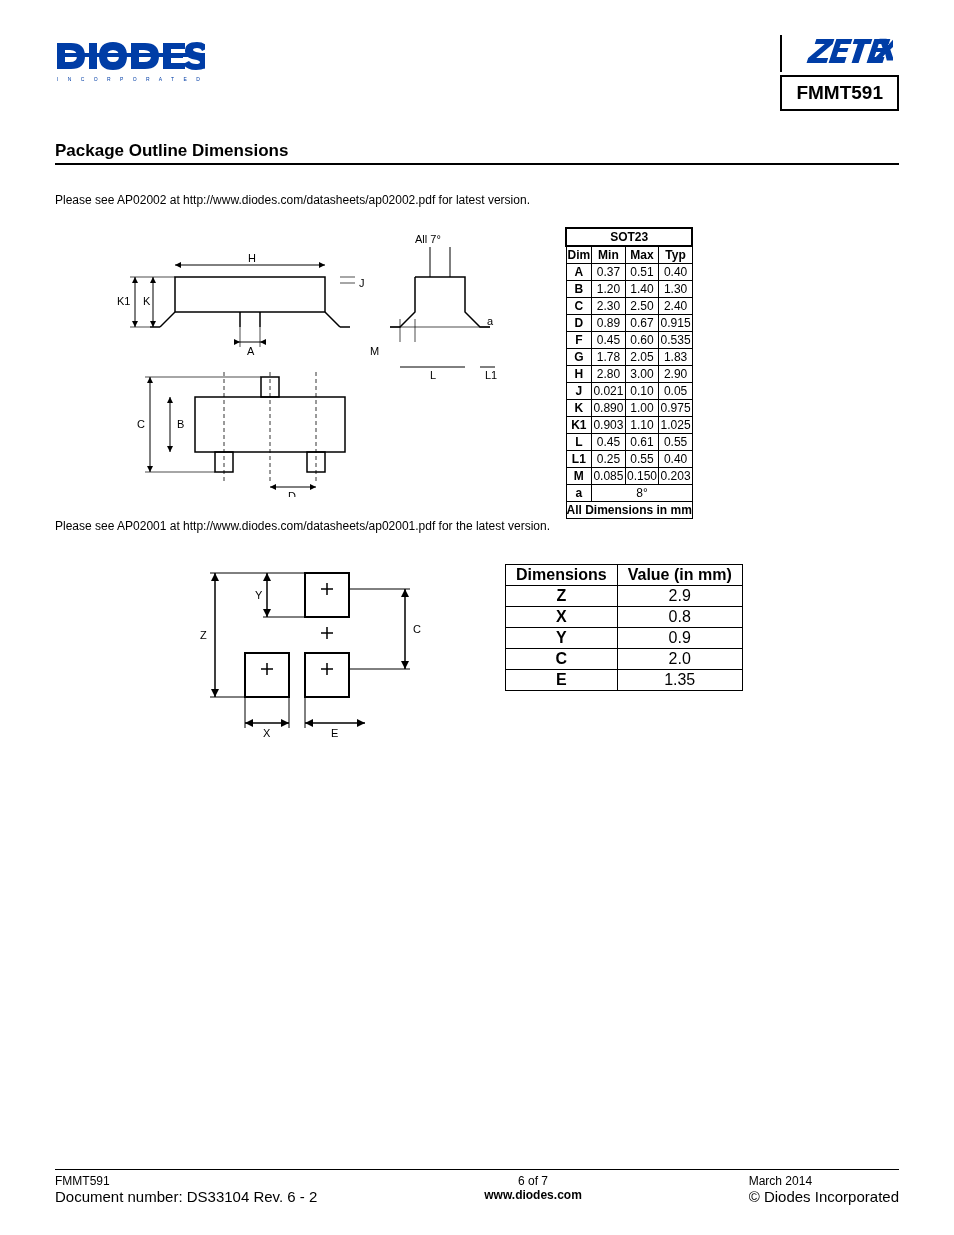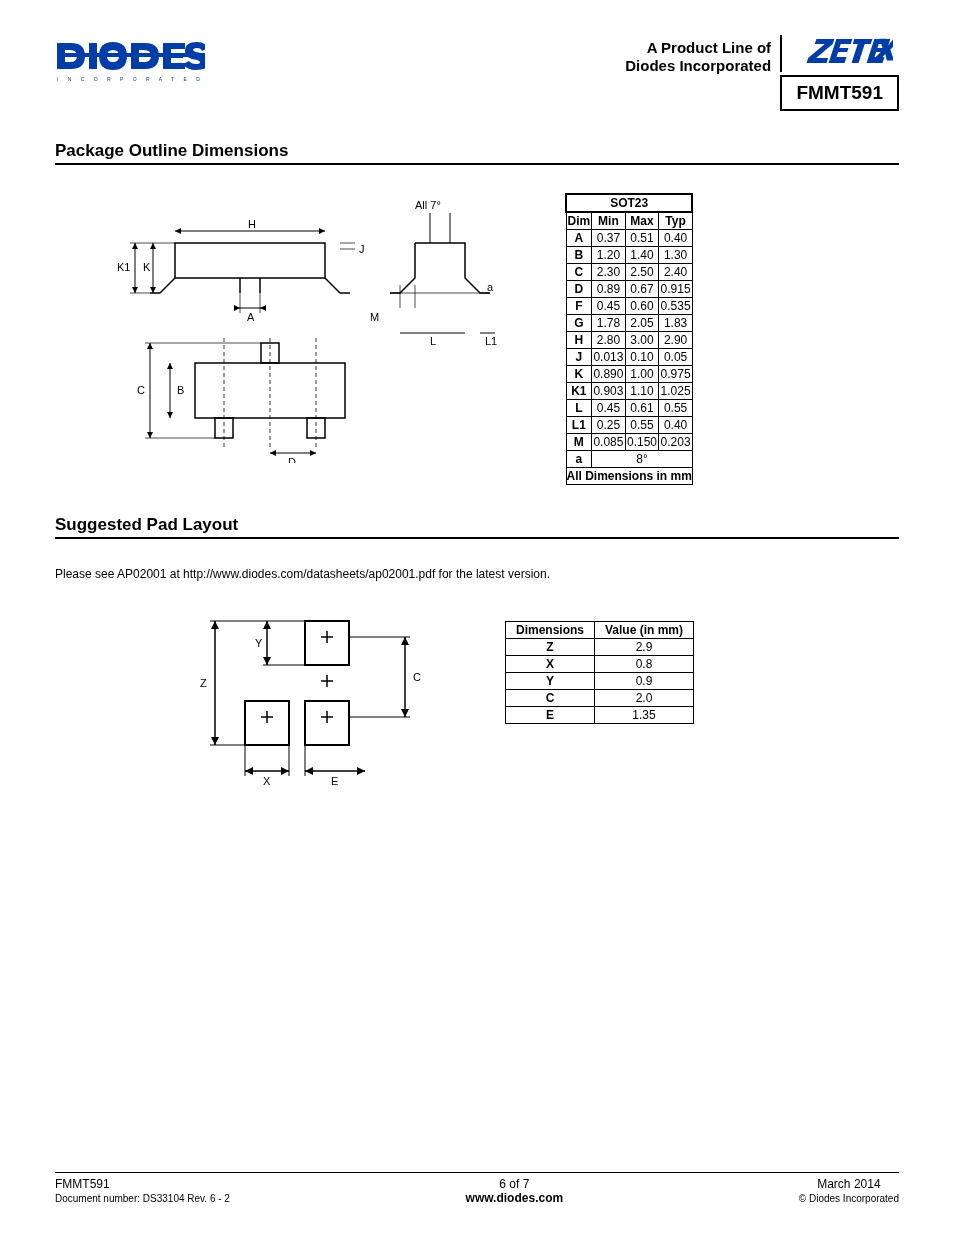--- a/index.html
+++ b/index.html
@@ -82,41 +82,41 @@
     padding: 1px 0;
     text-align: center;
     white-space: nowrap;
   }
   .dim-table .outer {
     border: 2px solid #000;
   }
   .dim-table th { font-weight: bold; }
   .pad-table {
     border-collapse: collapse;
-    font-size: 12px;
-    margin-top: 20px;
+    font-size: 16px;
+    margin-top: 11px;
   }
   .pad-table th, .pad-table td {
     border: 1px solid #000;
     padding: 1px 10px;
     text-align: center;
   }
   .pad-table th { font-weight: bold; }
   .footer {
     position: absolute;
     left: 55px; right: 55px; bottom: 30px;
     border-top: 1px solid #000;
     padding-top: 4px;
     display: flex;
     justify-content: space-between;
     font-size: 12px;
   }
   .footer .fc { text-align: center; }
-  .footer .fr { text-align: center; }
-  .footer .small { font-size: 10px; }
+  .footer .fr { text-align: left; }
+  .footer .small { font-size: 15px; }
 </style>
 </head>
 <body>
 
 <div class="page">
 
   <div class="header">
     <div class="diodes-logo">
       <svg width="150" height="50" viewBox="0 0 150 50">
         <g fill="#003da6">
@@ -128,42 +128,39 @@
           <path d="M134 26 q2 3 7 3 q4 0 4 -2 q0 -1 -3 -2 l-5 -1 q-7 -2 -7 -8 q0 -9 12 -9 q8 0 11 6 l-6 3 q-1 -3 -5 -3 q-4 0 -4 2 q0 1 3 2 l5 1 q8 2 8 8 q0 9 -13 9 q-9 0 -13 -6 z"></path>
           <rect x="2" y="18" width="148" height="4" fill="#003da6"></rect>
         </g>
         <g fill="#003da6" font-family="Arial" font-size="5" letter-spacing="4">
           <text x="2" y="46">I N C O R P O R A T E D</text>
         </g>
         <text x="147" y="34" font-size="7" fill="#003da6">®</text>
       </svg>
     </div>
     <div class="header-right">
-      <span class="tagline">
-        <span>A Product Line of</span><br>
-        <span>Diodes Incorporated</span>
-      </span>
       <span class="zetex-box">
         <div class="zetex-logo">
           <svg width="90" height="30" viewBox="0 0 90 30">
             <g fill="#003da6" transform="skewX(-18)">
               <path d="M14 2 h18 v5 l-12 14 h12 v5 h-20 v-5 l12 -14 h-10 z"></path>
               <path d="M34 2 h16 v5 h-10 v4 h9 v4 h-9 v5 h10 v6 h-16 z"></path>
               <path d="M52 2 h18 v5 h-6 v19 h-7 v-19 h-5 z"></path>
               <path d="M72 2 h16 v5 h-10 v4 h9 v4 h-9 v5 h10 v6 h-16 z"></path>
               <path d="M90 2 h8 l4 7 l4 -7 h8 l-8 12 l8 12 h-8 l-4 -7 l-4 7 h-8 l8 -12 z" transform="translate(-4,0) scale(0.9)"></path>
             </g>
           </svg>
         </div>
         <div class="part-box">FMMT591</div>
       </span>
     </div>
   </div>
 
   <div class="section-title">Package Outline Dimensions</div>
+  <div class="section-note">Please see AP02002 at http://www.diodes.com/datasheets/ap02002.pdf for latest version.</div>
 
   <div class="content-row">
     <div class="diagram" style="margin-left:50px;">
       <svg width="400" height="270" viewBox="0 0 400 270" font-family="Arial" font-size="11" stroke="#000" fill="none" stroke-width="1.5">
 
         <text x="310" y="16" fill="#000" stroke="none">All 7°</text>
 
         <g>
           <rect x="70" y="50" width="150" height="35"></rect>
           <line x1="70" y1="85" x2="55" y2="100"></line>
@@ -300,21 +297,21 @@
             <td>1.83</td>
           </tr>
           <tr>
             <th>H</th>
             <td>2.80</td>
             <td>3.00</td>
             <td>2.90</td>
           </tr>
           <tr>
             <th>J</th>
-            <td>0.013</td>
+            <td>0.021</td>
             <td>0.10</td>
             <td>0.05</td>
           </tr>
           <tr>
             <th>K</th>
             <td>0.890</td>
             <td>1.00</td>
             <td>0.975</td>
           </tr>
           <tr>
@@ -347,21 +344,20 @@
         <th>a</th>
         <td colspan="3">8°</td>
       </tr>
       <tr>
             <th colspan="4">All Dimensions in mm</th>
           </tr>
     </tbody>
       </table>
   </div>
 
-  <div class="section-title">Suggested Pad Layout</div>
   <div class="section-note">Please see AP02001 at http://www.diodes.com/datasheets/ap02001.pdf for the latest version.</div>
 
   <div class="content-row">
     <div class="diagram" style="margin-left:130px;">
       <svg width="260" height="190" viewBox="0 0 260 190" font-family="Arial" font-size="11" stroke="#000" fill="none" stroke-width="2">
 
         <rect x="120" y="20" width="44" height="44"></rect>
         <rect x="60" y="100" width="44" height="44"></rect>
         <rect x="120" y="100" width="44" height="44"></rect>
 

